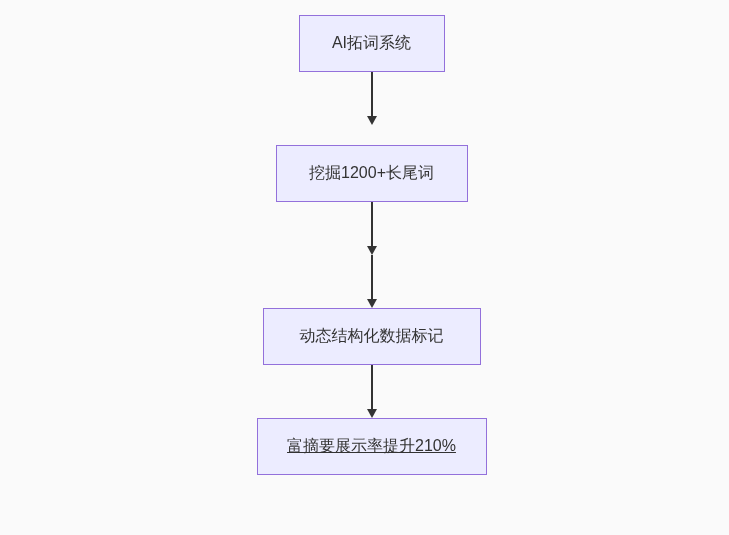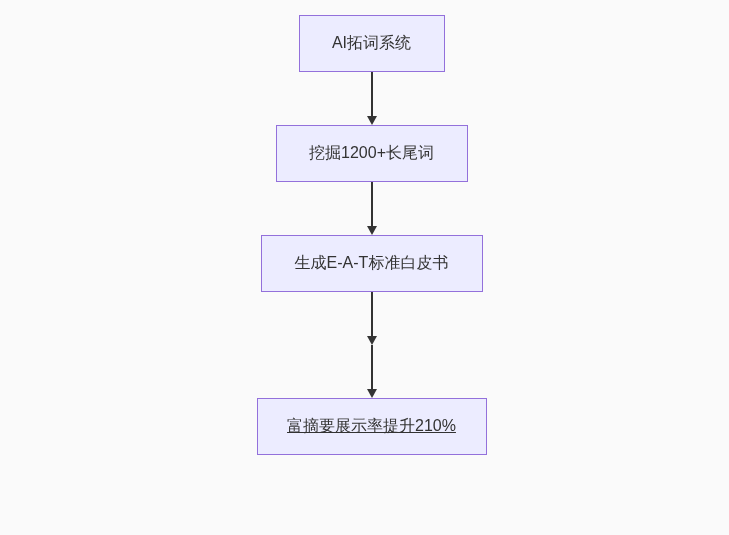--- a/index.html
+++ b/index.html
@@ -41,21 +41,21 @@
     align-items: center;
     justify-content: center;
     background: var(--node-fill);
     border: 1px solid var(--node-border);
     color: var(--text);
     font-size: 16px;
     white-space: nowrap;
     text-align: center;
   }
   .node.n1 { width: 146px; }
-  .node.n2 { width: 192px; }
+  .node.n2 { width: 192px; margin-top: 20px; }
   .node.n3 { width: 222px; }
   .node.n4 { width: 218px; }
   .node.n5 { width: 230px; text-decoration: underline; }
   .edge {
     height: 53px;
     display: flex;
     flex-direction: column;
     align-items: center;
   }
   .edge-line {
@@ -84,27 +84,27 @@
       <div class="edge-head"></div>
     </div>
 
     <div class="node n2">挖掘1200+长尾词</div>
 
     <div class="edge">
       <div class="edge-line"></div>
       <div class="edge-head"></div>
     </div>
 
-    <div class="node n3">生成E-A-T标准白皮书</div>
 
     <div class="edge">
       <div class="edge-line"></div>
       <div class="edge-head"></div>
     </div>
 
+    <div class="node n4">动态结构化数据标记</div>
 
     <div class="edge">
       <div class="edge-line"></div>
       <div class="edge-head"></div>
     </div>
 
     <div class="node n5">富摘要展示率提升210%</div>
 
   </div>
 </div>

